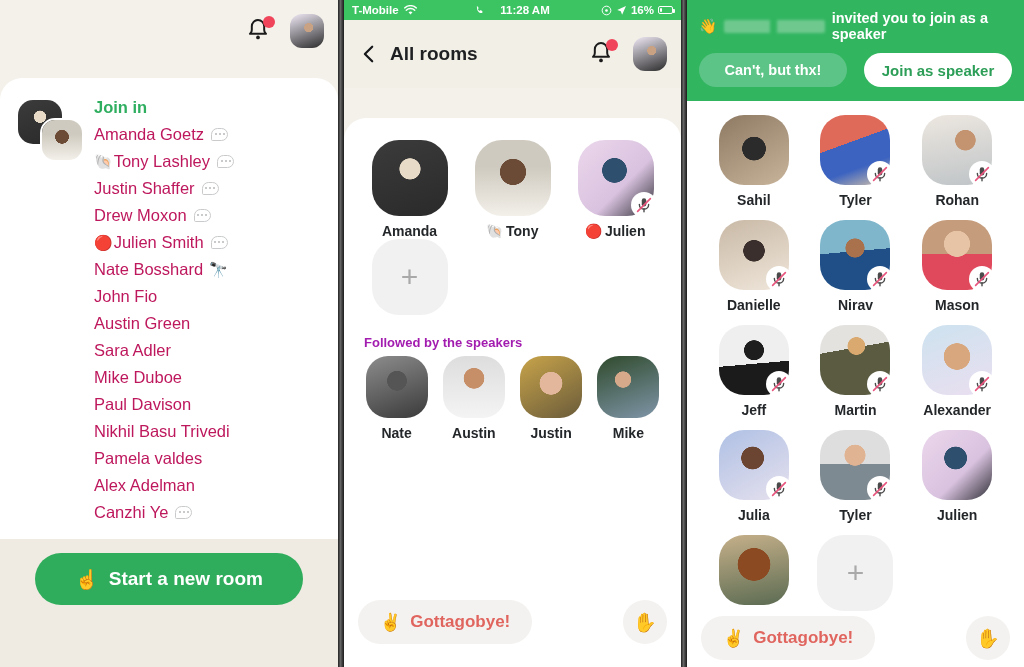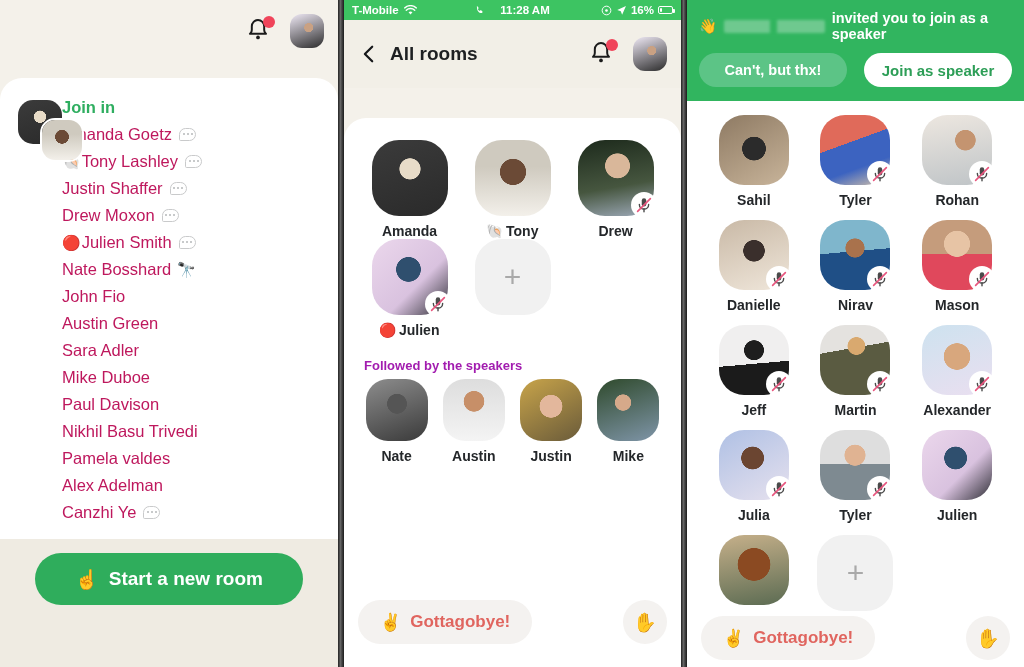--- a/index.html
+++ b/index.html
@@ -27,21 +27,21 @@
 
   .l-sheet {
     position: absolute; top: 78px; left: 0; right: 0; bottom: 128px;
     background: #FFFFFF; border-radius: 22px 22px 0 0; overflow: hidden;
   }
   .join-block { position: relative; padding: 16px 0 0 0; }
   .pair-avatars { position: absolute; left: 14px; top: 22px; width: 72px; height: 62px; }
   .pair-avatars .pa { position: absolute; width: 44px; height: 44px; border-radius: 15px; overflow: hidden; background:#444; }
   .pa.back { left: 4px; top: 0; z-index: 1; }
   .pa.front { left: 26px; top: 18px; z-index: 2; border: 2px solid #fff; }
-  .join-list { margin-left: 62px; }
+  .join-list { margin-left: 94px; }
   .join-title { color: #2FAE60; font-size: 16.5px; font-weight: 600; line-height: 27px; }
   .join-row { font-size: 16.5px; color: #be185d; line-height: 27px; white-space: nowrap; display: flex; align-items: center; }
   .join-row .emoji { font-size: 15px; margin-right: 1px; }
   .bubble { display: inline-block; width: 17px; height: 13px; margin-left: 7px; position: relative;
             border-radius: 8px 8px 8px 2px; background: #fff; border: 1.4px solid #C9CACB; }
   .bubble i { position: absolute; top: 4px; left: 2.5px; width: 2px; height: 2px; border-radius: 50%;
               background: #B6B8BA; box-shadow: 4px 0 0 #B6B8BA, 8px 0 0 #B6B8BA; }
 
   .l-footer { position: absolute; left: 0; right: 0; bottom: 0; height: 128px; background: #EFEBE2; }
   .start-btn {
@@ -321,50 +321,32 @@
               </div>
             </div>
             <div class="p-name">
               <span>🐚</span>
               <span>Tony</span>
             </div>
           </div>
           <div class="person ">
             <div class="ava-wrap">
               <div class="ava">
-                <div class="ph ph-drew"></div>
+                <div class="ph ph-julien"></div>
               </div>
               <span class="mic-off">
                 <svg width="18" height="18" viewBox="0 0 24 24">
                   <rect x="9" y="3" width="6" height="11" rx="3" fill="#4A4A4A"></rect>
                   <path d="M5.8 11.2a6.2 6.2 0 0 0 12.4 0" fill="none" stroke="#4A4A4A" stroke-width="1.9" stroke-linecap="round"></path>
                   <path d="M12 17.4V21" stroke="#4A4A4A" stroke-width="1.9" stroke-linecap="round"></path>
                   <path d="M3.5 20.5 20.5 3.5" stroke="#E8567E" stroke-width="2.2" stroke-linecap="round"></path>
                 </svg>
               </span>
             </div>
             <div class="p-name">
-              <span>Drew</span>
-            </div>
-          </div>
-          <div class="person ">
-            <div class="ava-wrap">
-              <div class="ava">
-                <div class="ph ph-julien"></div>
-              </div>
-              <span class="mic-off">
-                <svg width="18" height="18" viewBox="0 0 24 24">
-                  <rect x="9" y="3" width="6" height="11" rx="3" fill="#4A4A4A"></rect>
-                  <path d="M5.8 11.2a6.2 6.2 0 0 0 12.4 0" fill="none" stroke="#4A4A4A" stroke-width="1.9" stroke-linecap="round"></path>
-                  <path d="M12 17.4V21" stroke="#4A4A4A" stroke-width="1.9" stroke-linecap="round"></path>
-                  <path d="M3.5 20.5 20.5 3.5" stroke="#E8567E" stroke-width="2.2" stroke-linecap="round"></path>
-                </svg>
-              </span>
-            </div>
-            <div class="p-name">
               <span>🔴</span>
               <span>Julien</span>
             </div>
           </div>
           <div class="person">
             <div class="plus-tile">+</div>
           </div>
         </div>
       <div class="section-label">Followed by the speakers</div>
       <div class="fol-grid" id="follower-grid">

